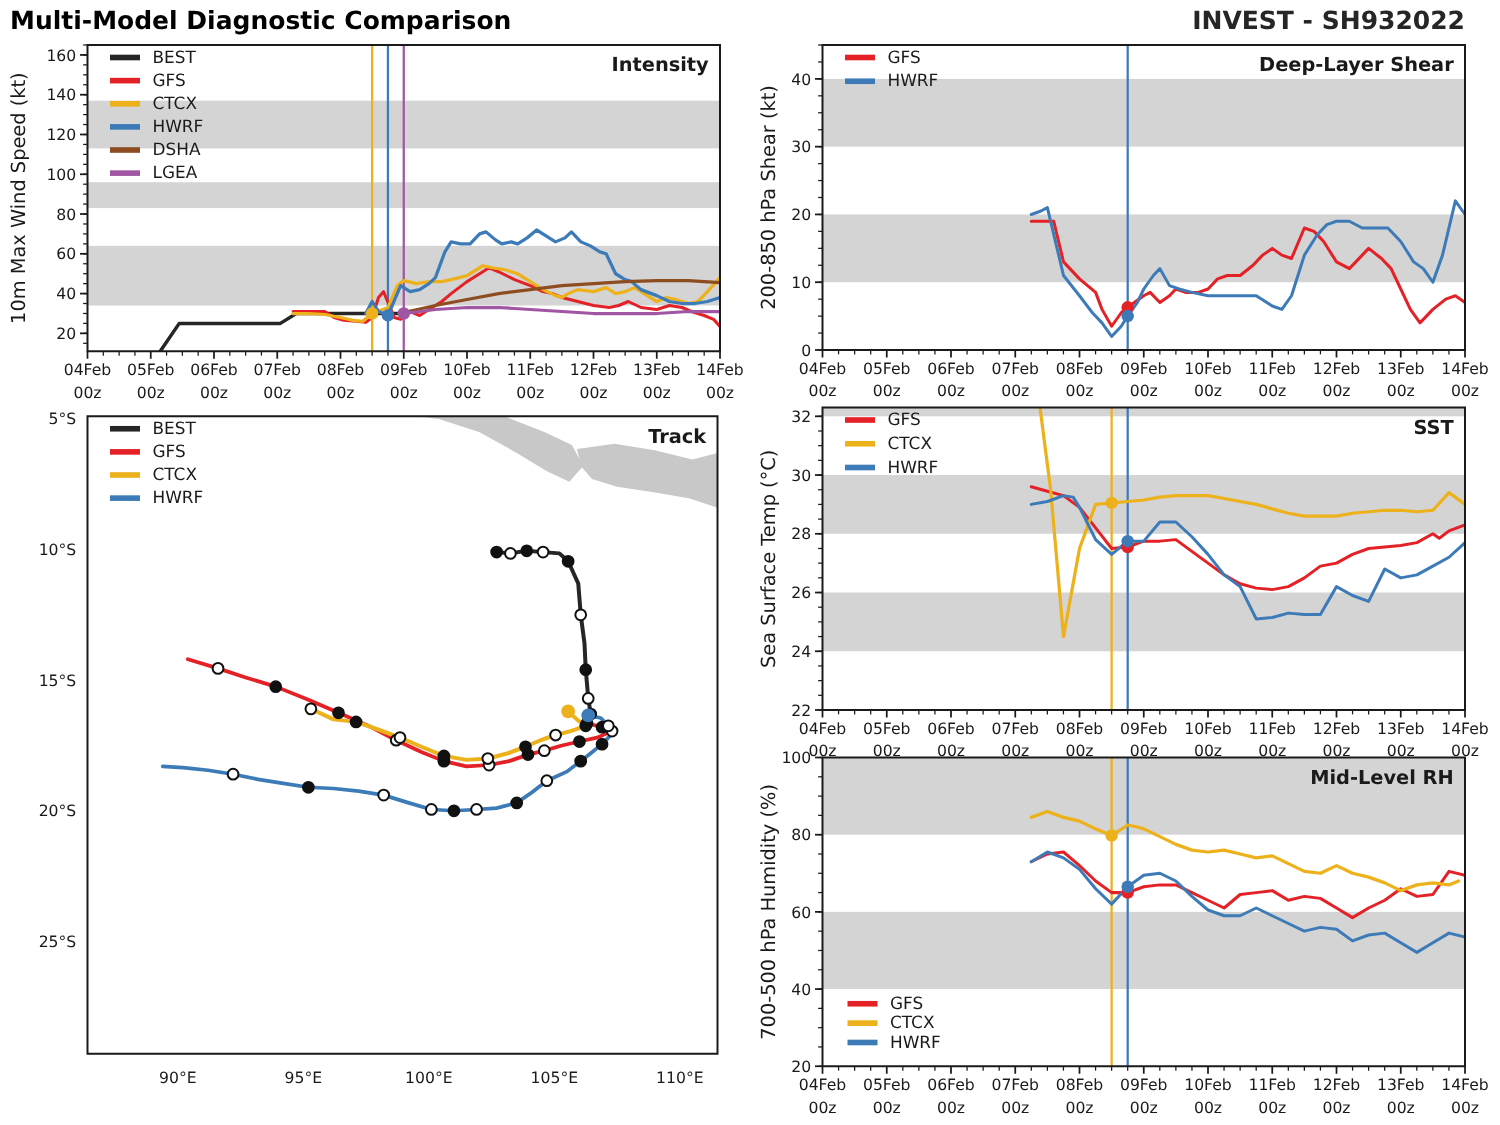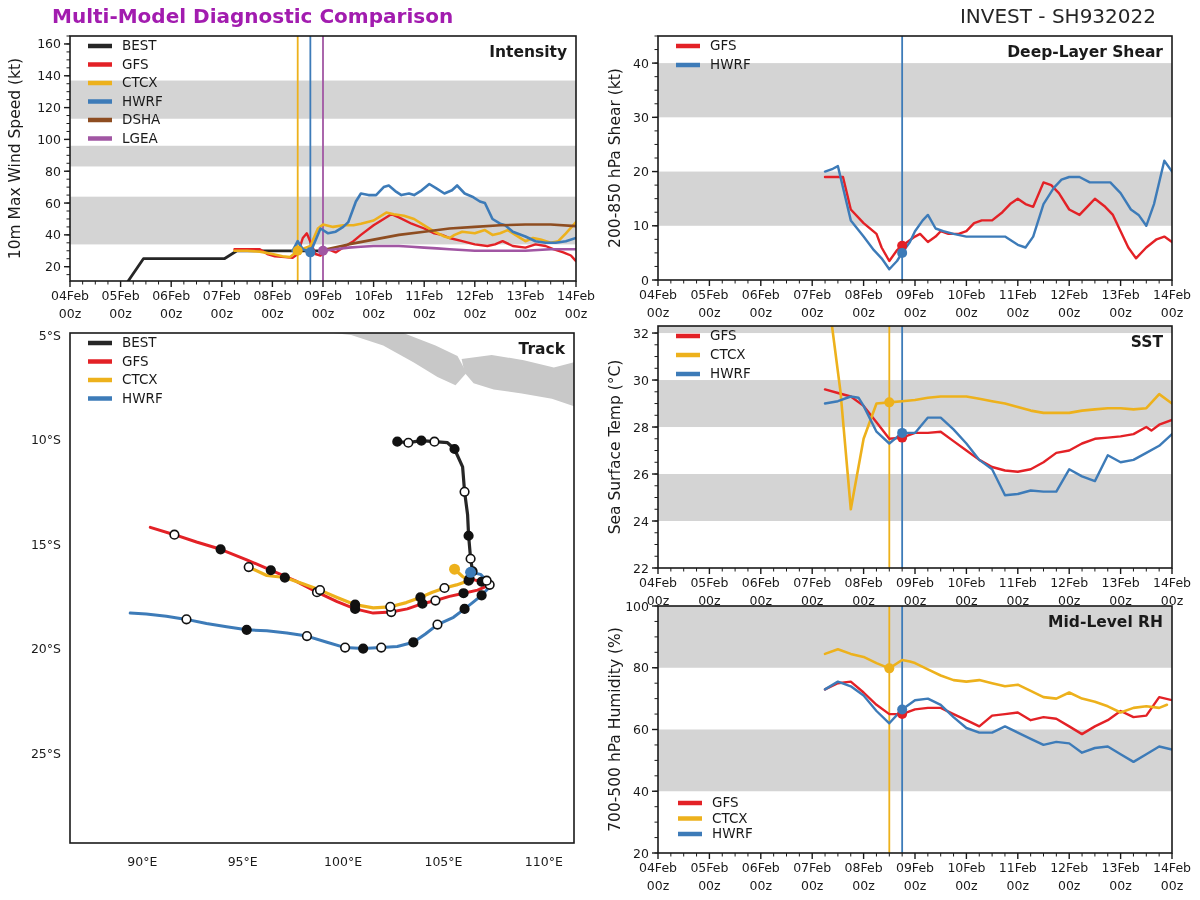--- a/index.html
+++ b/index.html
@@ -1,19 +1,19 @@
 <!DOCTYPE html>
 <html><head>
 <meta charset="utf-8">
 <style>
   html,body{margin:0;padding:0;background:#ffffff;}
   .stage{position:relative;width:1200px;height:900px;background:#ffffff;overflow:hidden;
          font-family:"DejaVu Sans","Liberation Sans",sans-serif;}
-  .main-title{position:absolute;left:8px;top:4px;font-size:20px;font-weight:bold;color:#a21caf;margin-left:44px;}
-  .storm-title{position:absolute;right:44px;top:4px;font-size:20px;font-weight:normal;color:#262626;}
+  .main-title{position:absolute;left:8px;top:4px;font-size:20px;font-weight:bold;color:#000000;}
+  .storm-title{position:absolute;right:28px;top:4px;font-size:20px;font-weight:bold;color:#262626;}
   svg text{font-family:"DejaVu Sans","Liberation Sans",sans-serif;}
   .logo{position:absolute;left:2px;top:850px;width:130px;height:50px;}
 </style>
 </head>
 <body>
 
 <div class="stage">
   <div class="main-title">Multi-Model Diagnostic Comparison</div>
   <div class="storm-title">INVEST - SH932022</div>
 

